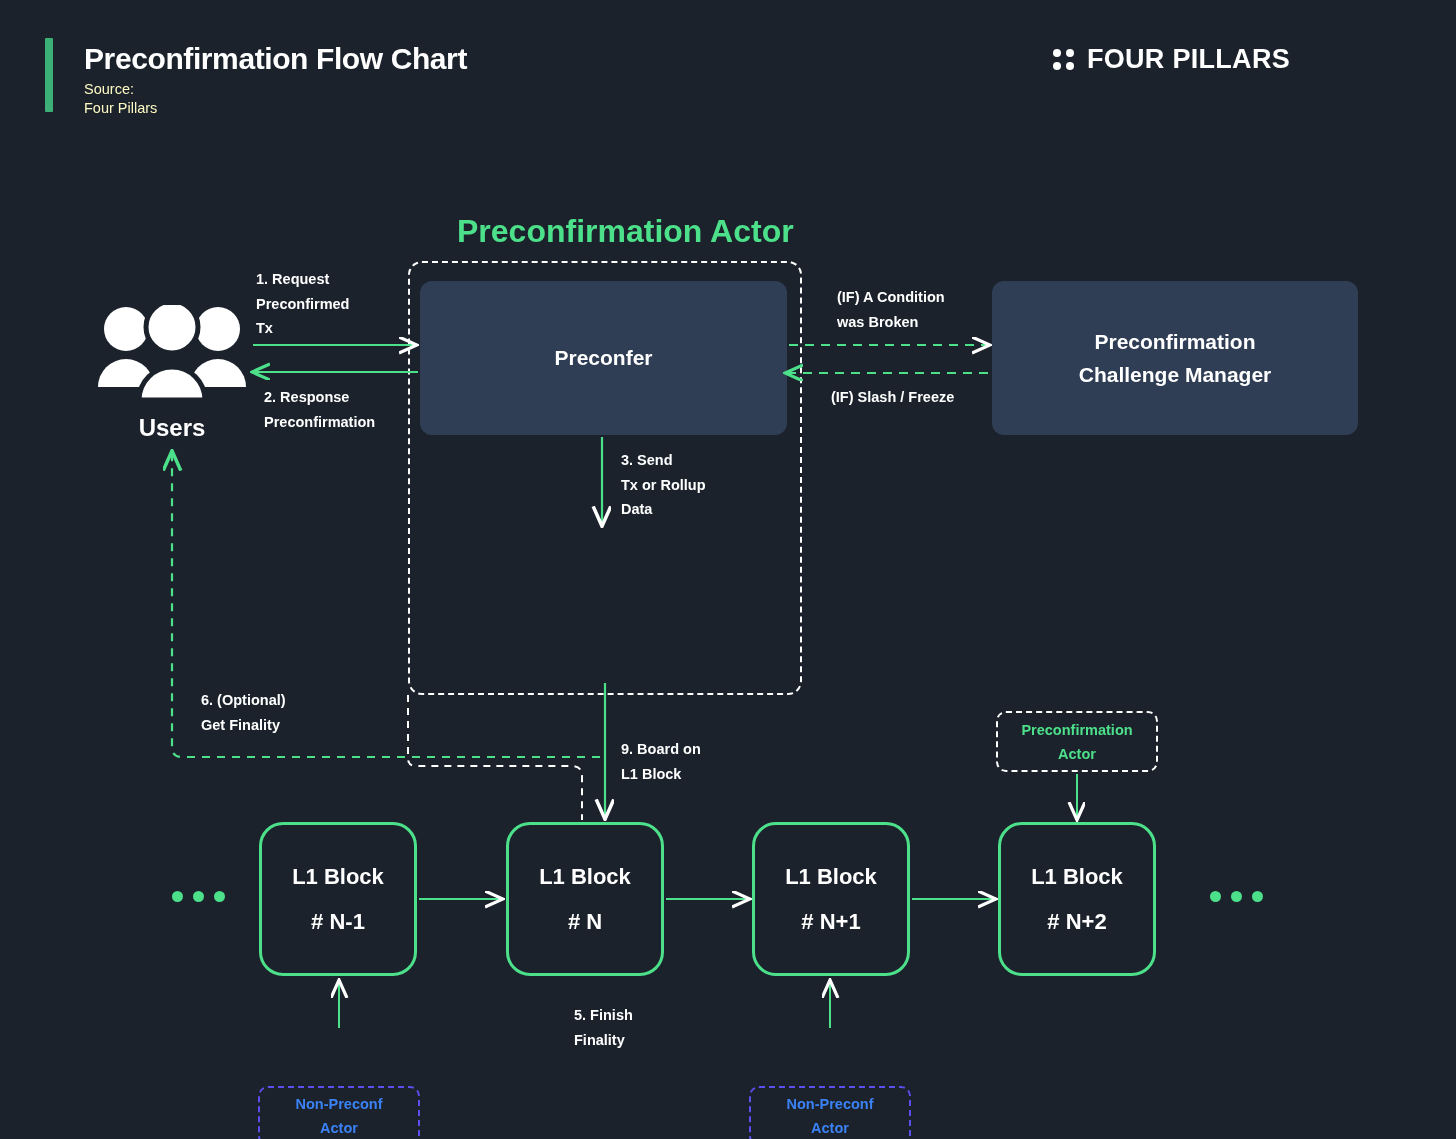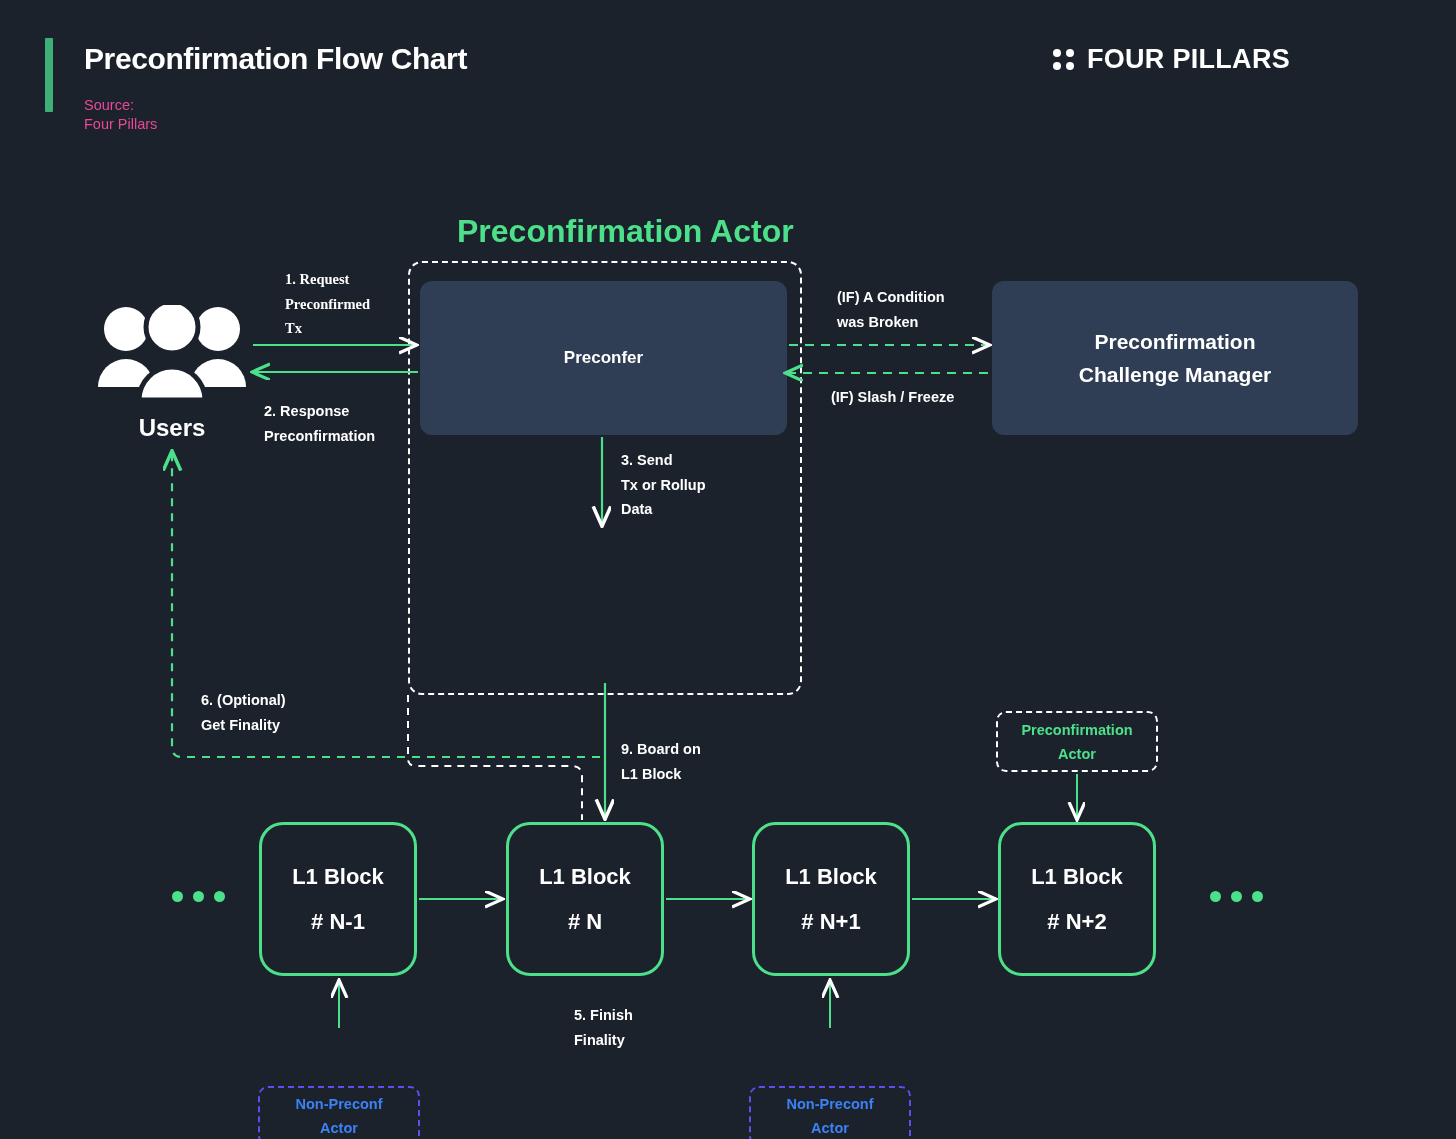--- a/index.html
+++ b/index.html
@@ -16,22 +16,22 @@
     position: absolute; left: 45px; top: 38px;
     width: 8px; height: 74px;
     background: #3cb077; border-radius: 1px;
   }
   .header-title {
     position: absolute; left: 84px; top: 42px;
     font-size: 30px; font-weight: bold; color: #ffffff;
     letter-spacing: -0.4px;
   }
   .header-sub {
-    position: absolute; left: 84px; top: 96px;
-    font-size: 14.5px; color: #ec4899; line-height: 19px;
+    position: absolute; left: 84px; top: 80px;
+    font-size: 14.5px; color: #fef9c3; line-height: 19px;
   }
   .brand {
     position: absolute; right: 46px; top: 44px;
     display: flex; align-items: center; gap: 13px;
   }
   .brand-dots {
     display: grid; grid-template-columns: 8px 8px; grid-template-rows: 8px 8px;
     gap: 5px;
   }
   .brand-dots i { width: 8px; height: 8px; border-radius: 50%; background: #ffffff; display:block; }
@@ -58,21 +58,21 @@
     background: transparent;
   }
 
   
   .box {
     position: absolute;
     background: #2f3e54; border-radius: 12px;
     display: flex; align-items: center; justify-content: center;
     color: #ffffff; font-weight: bold; text-align: center;
   }
-  #box-preconfer { left: 420px; top: 281px; width: 367px; height: 154px; font-size: 17px; }
+  #box-preconfer { left: 420px; top: 281px; width: 367px; height: 154px; font-size: 21px; }
   #box-validator { left: 420px; top: 530px; width: 367px; height: 151px; font-size: 21px; }
   #box-challenge {
     left: 992px; top: 281px; width: 366px; height: 154px;
     font-size: 21px; line-height: 33px; flex-direction: column;
   }
 
   
   .l1block {
     position: absolute; width: 158px; height: 154px;
     border: 3px solid #4de08a; border-radius: 24px;
@@ -199,24 +199,24 @@
   </div>
   <div class="tag tag-nonpreconf" id="tag-np-0">
     <span>Non-Preconf</span>
     <span>Actor</span>
   </div>
   <div class="tag tag-nonpreconf" id="tag-np-1">
     <span>Non-Preconf</span>
     <span>Actor</span>
   </div>
 
-  <div class="lbl" style="left:285px; top:267px;font-family:Liberation Serif, serif;">1. Request
+  <div class="lbl" style="left:256px; top:267px;">1. Request
 Preconfirmed
 Tx</div>
-  <div class="lbl" style="left:264px; top:399px;">2. Response
+  <div class="lbl" style="left:264px; top:385px;">2. Response
 Preconfirmation</div>
   <div class="lbl" style="left:621px; top:448px;">3. Send
 Tx or Rollup
 Data</div>
   <div class="lbl" style="left:621px; top:737px;">9. Board on
 L1 Block</div>
   <div class="lbl" style="left:574px; top:1003px;">5. Finish
 Finality</div>
   <div class="lbl" style="left:201px; top:688px;">6. (Optional)
 Get Finality</div>

